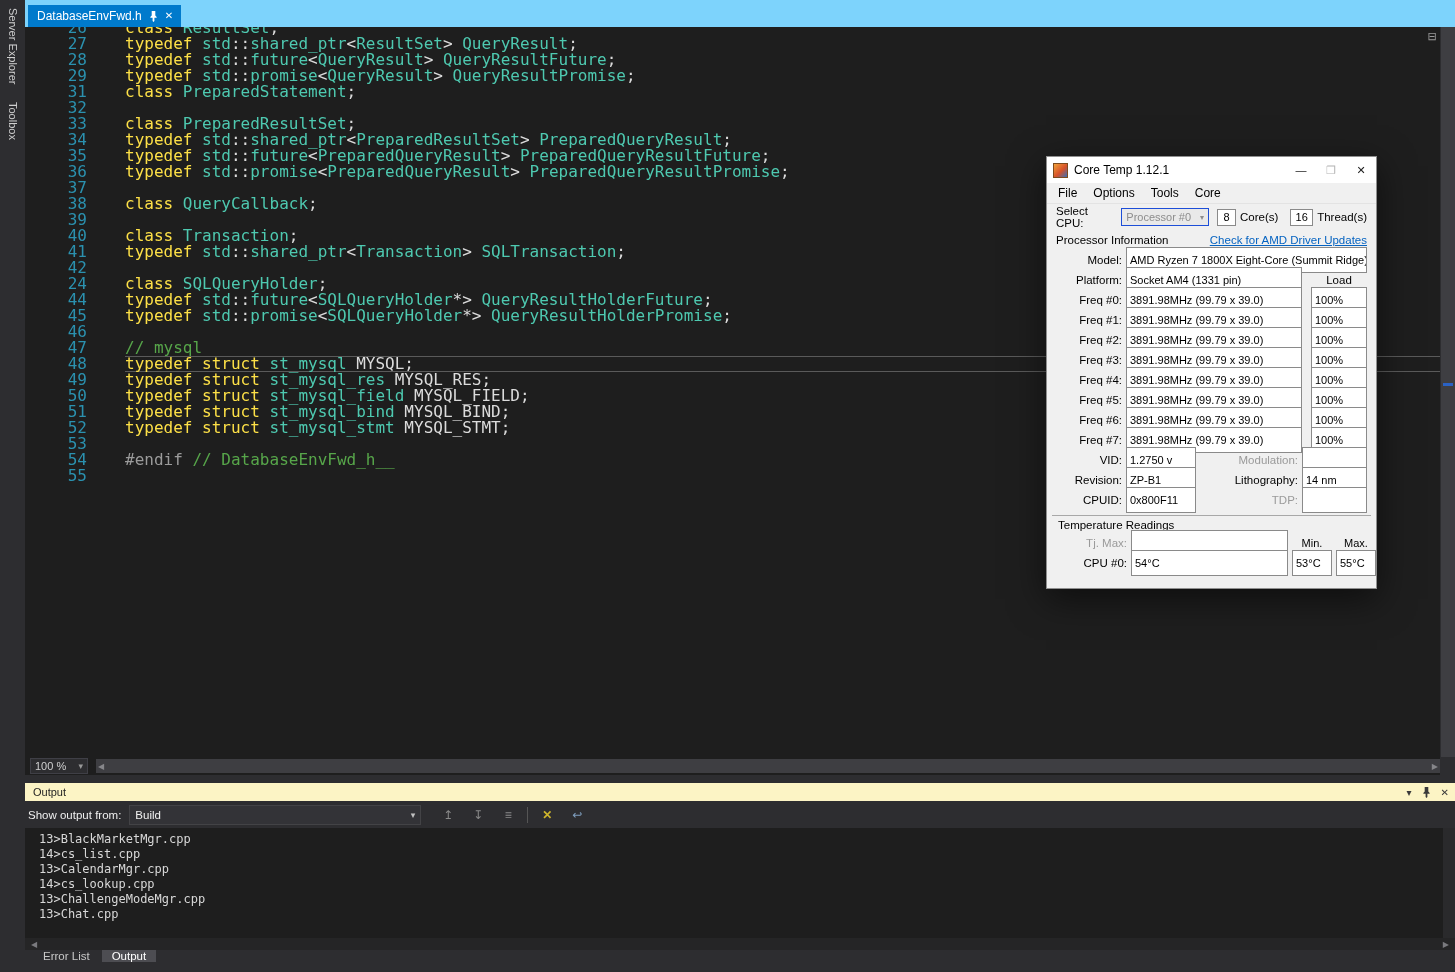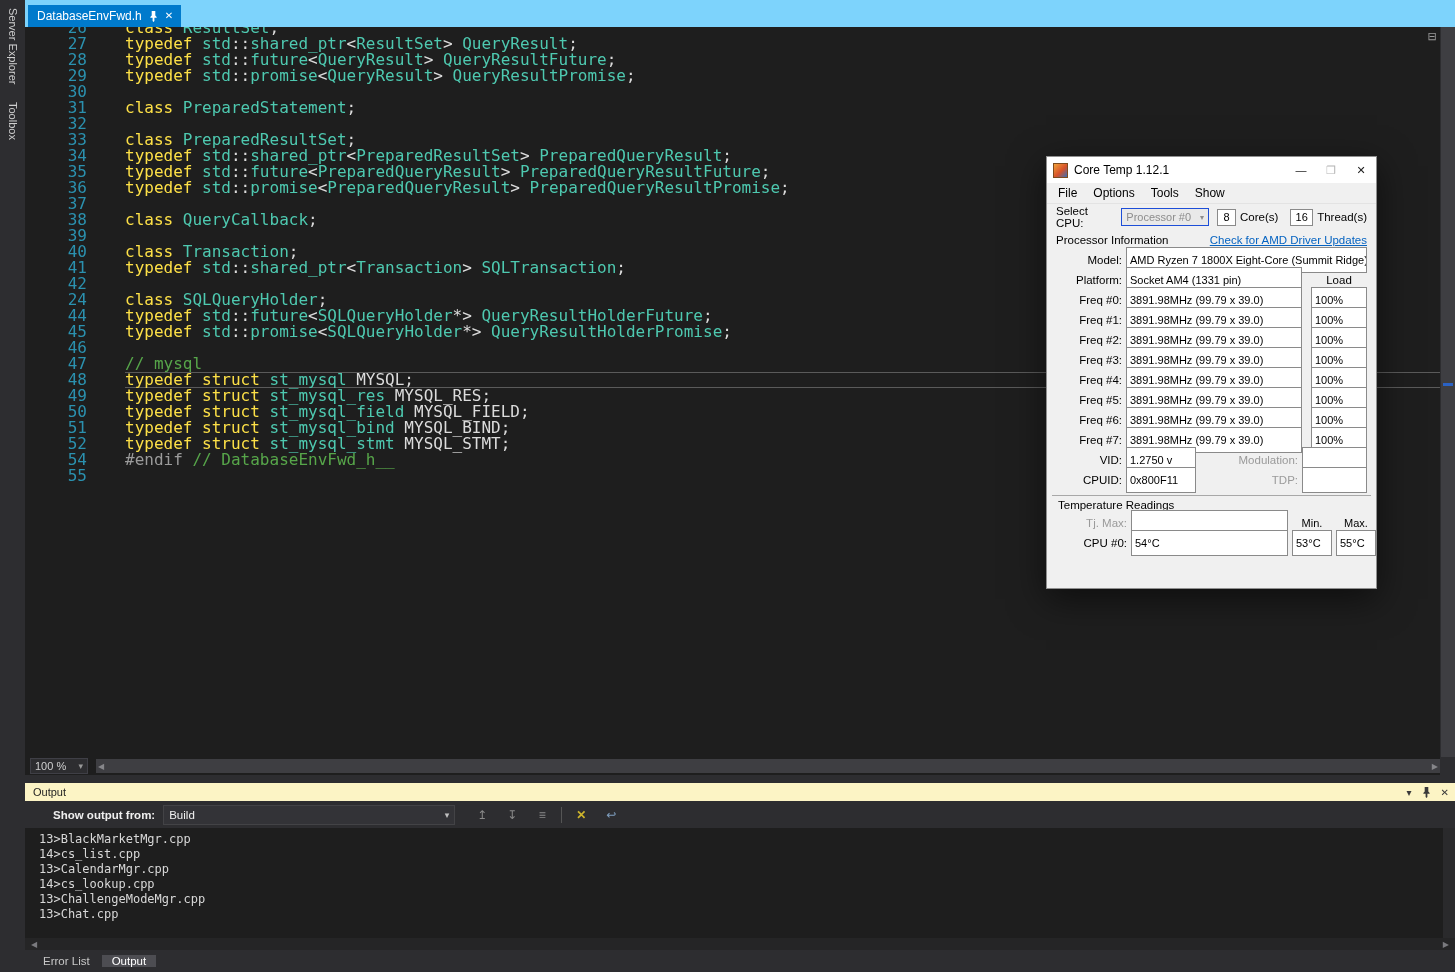--- a/index.html
+++ b/index.html
@@ -33,34 +33,34 @@
   .zoom-bar { position:absolute; left:25px; top:757px; width:1415px; height:18px; background:#1e1e1e; display:flex; align-items:center; }
   .zoom-select { width:58px; height:16px; margin-left:5px; background:#2d2d30; border:1px solid #3f3f46; color:#d0d0d0; font-size:11px; display:flex; align-items:center; padding:0 4px; gap:4px; }
   .zoom-select .arr { margin-left:auto; font-size:9px; color:#999; }
   .h-scroll { flex:1; height:14px; margin-left:8px; background:#3e3e42; display:flex; align-items:center; justify-content:space-between; padding:0 2px; }
   .h-scroll .arr { color:#86868a; font-size:8px; }
   
   .output-panel { position:absolute; left:25px; top:783px; width:1430px; height:189px; background:#252526; }
   .out-header { height:18px; background:#fcf4c5; color:#1e1e1e; font-size:11px; display:flex; align-items:center; padding:0 6px 0 8px; }
   .out-header .hdr-icons { margin-left:auto; display:flex; align-items:center; gap:10px; color:#3a3a3a; font-size:10px; }
   .out-toolbar { height:27px; background:#2d2d30; display:flex; align-items:center; font-size:11.5px; color:#efefef; }
-  .out-toolbar .lbl { margin-left:28px;font-weight:bold; }
+  .out-toolbar .lbl { margin-left:3px; }
   .out-dd { width:292px; height:20px; margin-left:8px; background:#333337; border:1px solid #434346; display:flex; align-items:center; padding:0 5px; font-size:11.5px; color:#f1f1f1;text-align:center; }
   .out-dd .arr { margin-left:auto; color:#c0c0c0; font-size:9px; }
   .tb-icons { display:flex; align-items:center; margin-left:16px; gap:8px; }
   .tb-icon { width:22px; height:20px; display:flex; align-items:center; justify-content:center; color:#8a8a8a; font-size:12px; }
   .tb-icon.accent { color:#cdb42c; font-weight:bold; }
   .tb-icon.blue { color:#7f9fbf; }
   .tb-sep { width:1px; height:16px; background:#555; }
   .out-body { position:relative; height:110px; background:#1e1e1e; overflow:hidden; padding:4px 0 0 14px; }
   .out-line { font-family:"DejaVu Sans Mono","Liberation Mono",monospace; font-size:12px; line-height:15px; color:#d8d8d8; white-space:pre; }
   .out-vscroll { position:absolute; right:0; top:0; width:12px; height:110px; background:#2a2a2c; }
   .out-hscroll { height:12px; background:#252526; display:flex; align-items:center; justify-content:space-between; padding:0 6px; }
   .out-hscroll .arr { color:#7a7a7e; font-size:8px; }
-  .out-tabs { height:22px; background:#2d2d30; display:flex; align-items:center; padding-left:8px; gap:2px; }
+  .out-tabs { height:22px; background:#2d2d30; display:flex; align-items:flex-start; padding-left:8px; gap:2px; }
   .out-tab { display:flex; align-items:center; padding:0 10px; font-size:11.5px; color:#c8c8c8; }
   .out-tab.active { background:#4d4d52; color:#ffffff; }
   
   .ct-win { position:absolute; left:1046px; top:156px; width:331px; height:433px; background:#f0f0f0; border:1px solid #8f8f8f; box-shadow: 0 10px 34px rgba(0,0,0,.55); color:#000; z-index:5; }
   .ct-title { height:26px; background:#ffffff; display:flex; align-items:center; padding-left:6px; gap:6px; font-size:12px; }
   .ct-appicon { width:15px; height:15px; background:linear-gradient(135deg,#f0a23a 0%,#d8522a 55%,#3a6fb5 100%); border:1px solid #7d4a1e; flex:none; }
   .ct-winbtns { margin-left:auto; display:flex; height:100%; }
   .ct-winbtn { width:30px; display:flex; align-items:center; justify-content:center; font-size:11px; color:#222; }
   .ct-winbtn.disabled { color:#b4b4b4; }
   .ct-menu { height:21px; background:#f0f0f0; display:flex; align-items:center; padding-left:3px; font-size:12px; border-bottom:1px solid #e3e3e3; }
@@ -106,21 +106,20 @@
     <span class="icon-btn">✕</span>
   </div>
 </div>
 
 <div class="editor">
   <div class="code-lines" id="code-lines">
       <div class="code-row"><span class="ln">26</span><span class="lb"><span class="tk-k">class </span><span class="tk-t">ResultSet</span><span class="tk-p">;</span></span></div>
       <div class="code-row"><span class="ln">27</span><span class="lb"><span class="tk-k">typedef </span><span class="tk-t">std</span><span class="tk-p">::</span><span class="tk-t">shared_ptr</span><span class="tk-p">&lt;</span><span class="tk-t">ResultSet</span><span class="tk-p">&gt; </span><span class="tk-t">QueryResult</span><span class="tk-p">;</span></span></div>
       <div class="code-row"><span class="ln">28</span><span class="lb"><span class="tk-k">typedef </span><span class="tk-t">std</span><span class="tk-p">::</span><span class="tk-t">future</span><span class="tk-p">&lt;</span><span class="tk-t">QueryResult</span><span class="tk-p">&gt; </span><span class="tk-t">QueryResultFuture</span><span class="tk-p">;</span></span></div>
       <div class="code-row"><span class="ln">29</span><span class="lb"><span class="tk-k">typedef </span><span class="tk-t">std</span><span class="tk-p">::</span><span class="tk-t">promise</span><span class="tk-p">&lt;</span><span class="tk-t">QueryResult</span><span class="tk-p">&gt; </span><span class="tk-t">QueryResultPromise</span><span class="tk-p">;</span></span></div>
-      <div class="code-row"><span class="ln">30</span><span class="lb"></span></div>
       <div class="code-row"><span class="ln">31</span><span class="lb"><span class="tk-k">class </span><span class="tk-t">PreparedStatement</span><span class="tk-p">;</span></span></div>
       <div class="code-row"><span class="ln">32</span><span class="lb"></span></div>
       <div class="code-row"><span class="ln">33</span><span class="lb"><span class="tk-k">class </span><span class="tk-t">PreparedResultSet</span><span class="tk-p">;</span></span></div>
       <div class="code-row"><span class="ln">34</span><span class="lb"><span class="tk-k">typedef </span><span class="tk-t">std</span><span class="tk-p">::</span><span class="tk-t">shared_ptr</span><span class="tk-p">&lt;</span><span class="tk-t">PreparedResultSet</span><span class="tk-p">&gt; </span><span class="tk-t">PreparedQueryResult</span><span class="tk-p">;</span></span></div>
       <div class="code-row"><span class="ln">35</span><span class="lb"><span class="tk-k">typedef </span><span class="tk-t">std</span><span class="tk-p">::</span><span class="tk-t">future</span><span class="tk-p">&lt;</span><span class="tk-t">PreparedQueryResult</span><span class="tk-p">&gt; </span><span class="tk-t">PreparedQueryResultFuture</span><span class="tk-p">;</span></span></div>
       <div class="code-row"><span class="ln">36</span><span class="lb"><span class="tk-k">typedef </span><span class="tk-t">std</span><span class="tk-p">::</span><span class="tk-t">promise</span><span class="tk-p">&lt;</span><span class="tk-t">PreparedQueryResult</span><span class="tk-p">&gt; </span><span class="tk-t">PreparedQueryResultPromise</span><span class="tk-p">;</span></span></div>
       <div class="code-row"><span class="ln">37</span><span class="lb"></span></div>
       <div class="code-row"><span class="ln">38</span><span class="lb"><span class="tk-k">class </span><span class="tk-t">QueryCallback</span><span class="tk-p">;</span></span></div>
       <div class="code-row"><span class="ln">39</span><span class="lb"></span></div>
       <div class="code-row"><span class="ln">40</span><span class="lb"><span class="tk-k">class </span><span class="tk-t">Transaction</span><span class="tk-p">;</span></span></div>
@@ -129,20 +128,21 @@
       <div class="code-row"><span class="ln">24</span><span class="lb"><span class="tk-k">class </span><span class="tk-t">SQLQueryHolder</span><span class="tk-p">;</span></span></div>
       <div class="code-row"><span class="ln">44</span><span class="lb"><span class="tk-k">typedef </span><span class="tk-t">std</span><span class="tk-p">::</span><span class="tk-t">future</span><span class="tk-p">&lt;</span><span class="tk-t">SQLQueryHolder</span><span class="tk-p">*&gt; </span><span class="tk-t">QueryResultHolderFuture</span><span class="tk-p">;</span></span></div>
       <div class="code-row"><span class="ln">45</span><span class="lb"><span class="tk-k">typedef </span><span class="tk-t">std</span><span class="tk-p">::</span><span class="tk-t">promise</span><span class="tk-p">&lt;</span><span class="tk-t">SQLQueryHolder</span><span class="tk-p">*&gt; </span><span class="tk-t">QueryResultHolderPromise</span><span class="tk-p">;</span></span></div>
       <div class="code-row"><span class="ln">46</span><span class="lb"></span></div>
       <div class="code-row"><span class="ln">47</span><span class="lb"><span class="tk-c">// mysql</span></span></div>
       <div class="code-row cur"><span class="ln">48</span><span class="lb"><span class="tk-k">typedef struct </span><span class="tk-t">st_mysql</span><span class="tk-p"> MYSQL;</span></span></div>
       <div class="code-row"><span class="ln">49</span><span class="lb"><span class="tk-k">typedef struct </span><span class="tk-t">st_mysql_res</span><span class="tk-p"> MYSQL_RES;</span></span></div>
       <div class="code-row"><span class="ln">50</span><span class="lb"><span class="tk-k">typedef struct </span><span class="tk-t">st_mysql_field</span><span class="tk-p"> MYSQL_FIELD;</span></span></div>
       <div class="code-row"><span class="ln">51</span><span class="lb"><span class="tk-k">typedef struct </span><span class="tk-t">st_mysql_bind</span><span class="tk-p"> MYSQL_BIND;</span></span></div>
       <div class="code-row"><span class="ln">52</span><span class="lb"><span class="tk-k">typedef struct </span><span class="tk-t">st_mysql_stmt</span><span class="tk-p"> MYSQL_STMT;</span></span></div>
+      <div class="code-row"><span class="ln">53</span><span class="lb"></span></div>
       <div class="code-row"><span class="ln">54</span><span class="lb"><span class="tk-d">#endif </span><span class="tk-c">// DatabaseEnvFwd_h__</span></span></div>
       <div class="code-row"><span class="ln">55</span><span class="lb"></span></div>
     </div>
 </div>
 <div class="split-handle" style="position:absolute; right:16px; top:30px; z-index:4; color:#9a9a9a; font-size:11px;">⊟</div>
 <div class="v-scroll">
   <div class="marker"></div>
 </div>
 
 <div class="zoom-bar">
@@ -212,21 +212,21 @@
     <span class="ct-winbtns">
       <span class="ct-winbtn">—</span>
       <span class="ct-winbtn disabled">❐</span>
       <span class="ct-winbtn">✕</span>
     </span>
   </div>
   <div class="ct-menu">
     <span>File</span>
     <span>Options</span>
     <span>Tools</span>
-    <span>Show</span>
+    <span>Core</span>
   </div>
 
   <div class="ct-row tall">
     <span style="font-size:11.5px;">Select CPU:</span>
     <div class="ct-dd" style="margin-left:6px;">
       <span>Processor #0</span>
       <span class="arr">▾</span>
     </div>
     <span class="ct-small-box" style="width:20px;margin-left:8px;">8</span>
     <span style="margin-left:4px;">Core(s)</span>
@@ -291,20 +291,26 @@
         <span class="ct-box wide">3891.98MHz (99.79 x 39.0)</span>
         <span class="ct-box load">100%</span>
       </div>
     </div>
 
   <div class="ct-row">
     <span class="ct-label">VID:</span>
     <span class="ct-box w70">1.2750 v</span>
     <span class="ct-gray" style="flex:1;text-align:right;">Modulation:</span>
     <span class="ct-box w65"></span>
+  </div>
+  <div class="ct-row">
+    <span class="ct-label">Revision:</span>
+    <span class="ct-box w70">ZP-B1</span>
+    <span style="flex:1;text-align:right;">Lithography:</span>
+    <span class="ct-box w65">14 nm</span>
   </div>
   <div class="ct-row">
     <span class="ct-label">CPUID:</span>
     <span class="ct-box w70">0x800F11</span>
     <span class="ct-gray" style="flex:1;text-align:right;">TDP:</span>
     <span class="ct-box w65"></span>
   </div>
 
   <div class="ct-group">
     <div class="ct-grouptitle">Temperature Readings</div>

